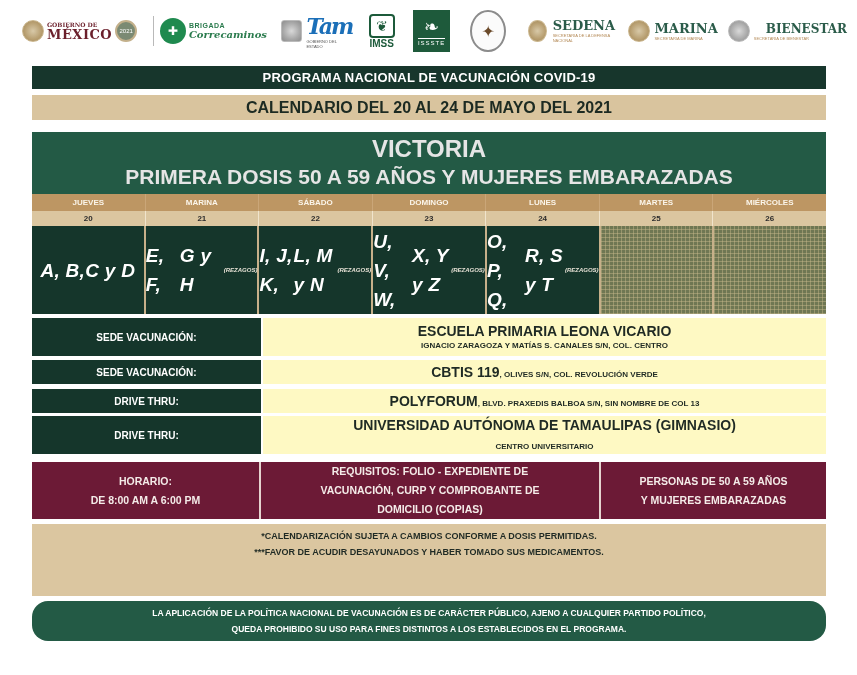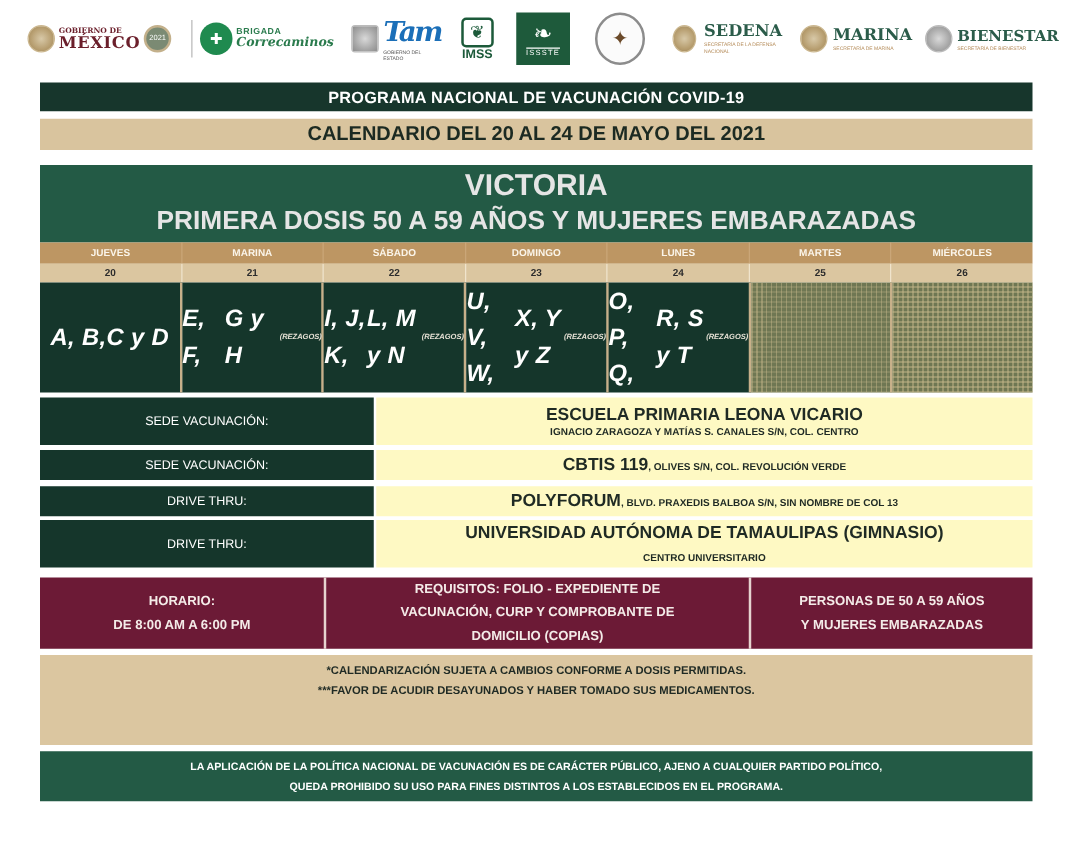--- a/index.html
+++ b/index.html
@@ -51,21 +51,21 @@
   .letters .line { font-size: 19px; font-weight: bold; line-height: 29px; letter-spacing: 0.3px; }
   .letters .note { font-size: 6px; font-weight: bold; color: #e7e2d6; line-height: 8px; }
   .letters .cell.empty {
     background-color: #6f7753;
     background-image:
       repeating-linear-gradient(0deg, rgba(201,186,140,0.45) 0 1px, transparent 1px 4px),
       repeating-linear-gradient(90deg, rgba(201,186,140,0.45) 0 1px, transparent 1px 4px);
   }
 
   .site-row { position: absolute; left: 32px; width: 794px; display: flex; }
-  .site-label { width: 267px; background: #15362b; color: #ffffff; font-size: 10px; font-weight: normal; display: flex; align-items: center; justify-content: center; }
+  .site-label { width: 229px; background: #15362b; color: #ffffff; font-size: 10px; font-weight: bold; display: flex; align-items: center; justify-content: center; }
   .site-value { flex: 1; margin-left: 2px; background: #fef9c3; color: #1f2a24; display: flex; flex-direction: column; align-items: center; justify-content: center; text-align: center; }
   .site-name { font-size: 14px; font-weight: bold; line-height: 17px; }
   .site-addr { font-size: 8px; font-weight: bold; line-height: 11px; }
   .inline-addr { font-size: 8px; font-weight: bold; }
 
   .row1 { top: 318px; height: 38px; }
   .row2 { top: 360px; height: 24px; }
   .row3 { top: 389px; height: 24px; }
   .row4 { top: 416px; height: 38px; }
   .row4 .site-value { justify-content: space-between; padding: 1px 0 2px; }
@@ -73,21 +73,21 @@
   .info { position: absolute; left: 32px; top: 462px; width: 794px; height: 57px; display: flex; }
   .info .cell { background: #6c1a36; color: #f4ebe8; font-weight: bold; font-size: 10.5px; line-height: 19px; display: flex; flex-direction: column; justify-content: center; align-items: center; text-align: center; border-right: 2px solid #e6d3cf; }
   .info .cell:last-child { border-right: none; }
   .info .c1 { width: 229px; }
   .info .c2 { width: 340px; }
   .info .c3 { flex: 1; }
 
   .notes { position: absolute; left: 32px; top: 524px; width: 794px; height: 72px; background: #dbc6a0; color: #1f2a24; font-weight: bold; font-size: 9px; text-align: center; padding-top: 4px; line-height: 16px; }
   .notes .n2 { line-height: 15px; padding: 0 40px; }
 
-  .legal { position: absolute; left: 32px; top: 601px; width: 794px; height: 40px; background: #235a45; color: #ffffff; font-weight: bold; font-size: 8.5px; text-align: center; line-height: 16px; padding-top: 4px; }
+  .legal { position: absolute; left: 32px; top: 601px; width: 794px; height: 40px; background: #235a45; color: #ffffff; font-weight: bold; font-size: 8.5px; text-align: center; line-height: 16px; padding-top: 4px; border-radius: 16px; }
 </style>
 </head>
 <body>
 
 <div class="logos">
   <div class="logo">
     <div class="seal"></div>
     <div class="logo-stack">
       <span class="logo-text-small">GOBIERNO DE</span>
       <span class="logo-text-big">MÉXICO</span>
@@ -97,21 +97,21 @@
   <div class="vsep"></div>
   <div class="logo">
     <div class="brigada-icon">✚</div>
     <div class="logo-stack">
       <span class="brigada-top">BRIGADA</span>
       <span class="brigada-bot">Correcaminos</span>
     </div>
   </div>
   <div class="logo" style="margin-left:4px;">
     <div class="seal gray" style="border-radius:3px;"></div>
-    <div class="logo-stack" style="margin-left:4px;align-items:center;">
+    <div class="logo-stack" style="margin-left:4px;">
       <span class="tam-word">Tam</span>
       <span class="tam-sub">GOBIERNO DEL ESTADO</span>
     </div>
   </div>
   <div class="logo imss" style="margin-left:6px;">
     <div class="imss-mark">❦</div>
     <span class="imss-text">IMSS</span>
   </div>
   <div class="logo issste" style="margin-left:8px;">
     <span class="issste-mark">❧</span>
@@ -130,21 +130,21 @@
   <div class="logo">
     <div class="seal"></div>
     <div class="logo-stack" style="margin-left:4px;">
       <span class="inst-name">MARINA</span>
       <span class="inst-sub">SECRETARÍA DE MARINA</span>
     </div>
   </div>
   <div class="logo">
     <div class="seal gray"></div>
     <div class="logo-stack" style="margin-left:4px;">
-      <span class="inst-name" style="font-size:12px;">BIENESTAR</span>
+      <span class="inst-name" style="font-size:12px;margin-left:12px;">BIENESTAR</span>
       <span class="inst-sub">SECRETARÍA DE BIENESTAR</span>
     </div>
   </div>
 </div>
 
 <div class="band band-program">PROGRAMA NACIONAL DE VACUNACIÓN COVID-19</div>
 <div class="band band-calendar">CALENDARIO DEL 20 AL 24 DE MAYO DEL 2021</div>
 
 <div class="title-block">
   <div class="title-city">VICTORIA</div>

